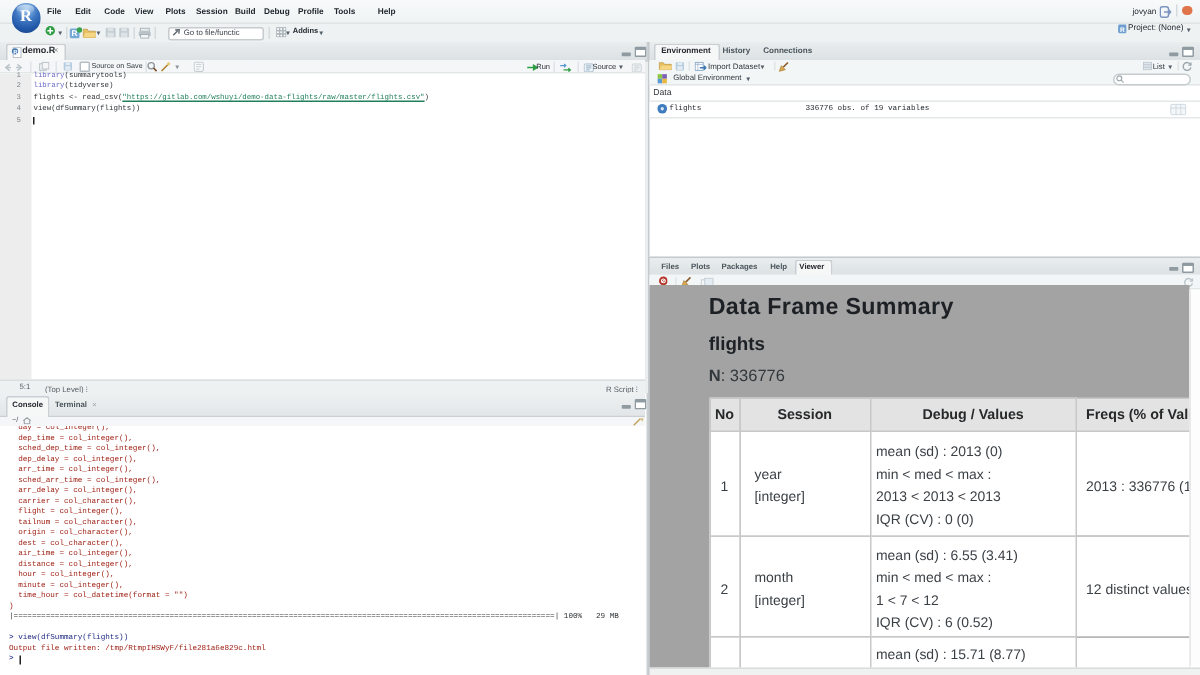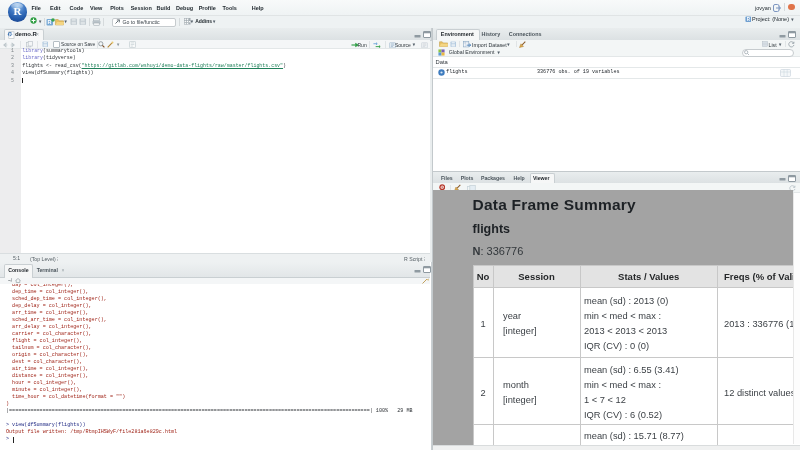--- a/index.html
+++ b/index.html
@@ -344,21 +344,21 @@
 <colgroup>
         <col style="width:20px">
         <col style="width:87px">
         <col style="width:137.5px">
         <col style="width:110.5px">
       </colgroup>
 <tbody>
         <tr style="height:22.5px;background:#e3e3e3">
           <th style="border:1px solid #c8c8c8;font-size:9.5px;color:#26282a">No</th>
           <th style="border:1px solid #c8c8c8;font-size:9.5px;color:#26282a">Session</th>
-          <th style="border:1px solid #c8c8c8;font-size:9.5px;color:#26282a">Stats / Values</th>
+          <th style="border:1px solid #c8c8c8;font-size:9.5px;color:#26282a">Debug / Values</th>
           <th style="border:1px solid #c8c8c8;font-size:9.5px;color:#26282a;text-align:left;padding-left:6px;white-space:nowrap;overflow:hidden">Freqs (% of Valid)</th>
         </tr>
 <tr style="height:69.5px;background:#fff">
           <td style="border:1px solid #c8c8c8;text-align:center;vertical-align:middle;padding-top:4px;padding-bottom:0;">1</td>
           <td style="border:1px solid #c8c8c8;padding-left:9.5px;line-height:14.9px;vertical-align:middle;padding-top:4px;padding-bottom:0;">year<br>[integer]</td>
           <td style="border:1px solid #c8c8c8;padding-left:3.5px;line-height:14.9px;vertical-align:middle;padding-top:4px;padding-bottom:0;">mean (sd) : 2013 (0)<br>min &lt; med &lt; max :<br>2013 &lt; 2013 &lt; 2013<br>IQR (CV) : 0 (0)</td>
           <td style="border:1px solid #c8c8c8;padding-left:6px;white-space:nowrap;overflow:hidden;vertical-align:middle;padding-top:4px;padding-bottom:0;">2013 : 336776 (100.0%)</td>
         </tr>
 <tr style="height:67.5px;background:#fff">
           <td style="border:1px solid #c8c8c8;text-align:center;vertical-align:middle;padding-top:4px;padding-bottom:0;">2</td>

